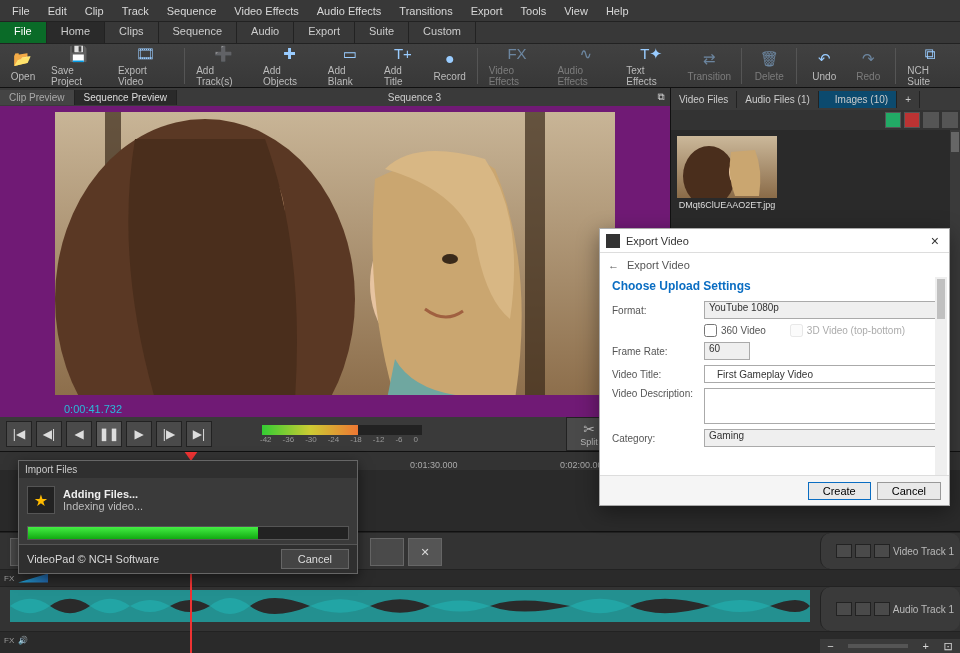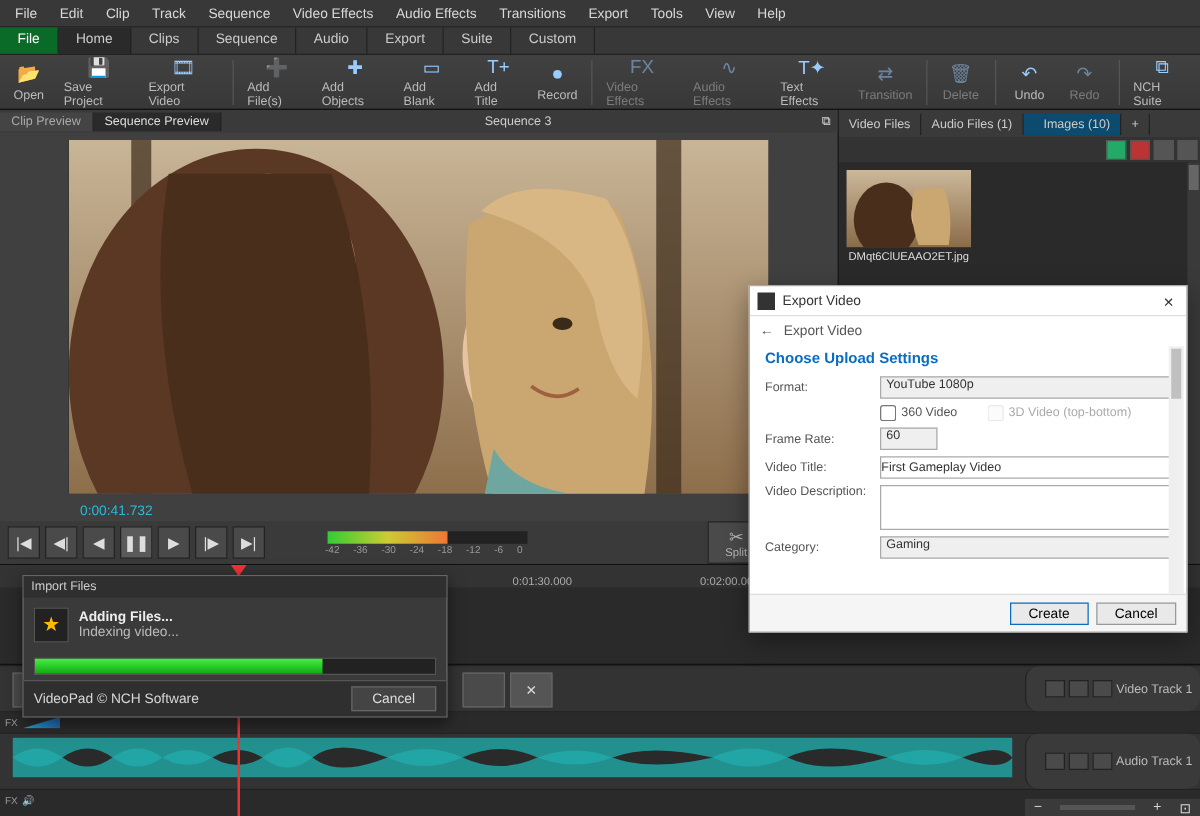--- a/index.html
+++ b/index.html
@@ -11,21 +11,21 @@
   .ribbon-tabs{height:22px;background:#383838;display:flex;border-bottom:1px solid #222;}
   .ribbon-tab{padding:3px 14px;color:#ccc;border-right:1px solid #222;}
   .ribbon-tab.file{background:var(--tab);color:#fff;}
   .ribbon-tab.active{background:#2a2a2a;}
   .ribbon{height:44px;background:linear-gradient(#414141,#383838);display:flex;align-items:center;padding:0 4px;border-bottom:1px solid #111;gap:6px;}
   .rbtn{display:flex;flex-direction:column;align-items:center;justify-content:center;gap:2px;min-width:38px;height:42px;padding:0 3px;font-size:10px;color:#bbb;}
   .rbtn.dim{opacity:.5;}
   .rsep{width:1px;height:36px;background:#555;margin:0 2px;}
   .ico{width:20px;height:20px;}
   .workrow{display:flex;height:364px;border-bottom:1px solid #111;}
-  .preview{flex:1;background:#404040;position:relative;display:flex;flex-direction:column;}
+  .preview{flex:1;background:#701a75;position:relative;display:flex;flex-direction:column;}
   .prev-tabs{height:18px;background:#3a3a3a;display:flex;align-items:center;font-size:10px;}
   .prev-tab{padding:2px 9px;color:#aaa;background:#444;border-right:1px solid #222;}
   .prev-tab.active{background:#2a2a2a;color:#ddd;}
   .prev-title{flex:1;text-align:center;color:#ccc;}
   .prev-popout{width:18px;text-align:center;}
   .prev-canvas{flex:1;display:flex;justify-content:center;align-items:center;background:#1a1a1a;margin:6px 55px;overflow:hidden;}
   .timecode{color:#29bbd9;font-size:11px;padding:2px 64px;}
   .controls{height:34px;background:#3a3a3a;display:flex;align-items:center;padding:0 6px;gap:4px;}
   .ctl{width:26px;height:26px;background:#4a4a4a;border:1px solid #222;display:flex;align-items:center;justify-content:center;font-size:12px;color:#ddd;}
   .meter{width:160px;height:10px;background:#222;position:relative;margin:0 6px;}
@@ -66,21 +66,21 @@
   .dlg-export{position:absolute;right:10px;top:228px;width:351px;height:278px;background:#fff;border:1px solid #aaa;box-shadow:0 6px 20px rgba(0,0,0,.4);z-index:20;display:flex;flex-direction:column;color:#333;}
   .dlg-export .title{height:24px;display:flex;align-items:center;padding:0 6px;font-size:11px;gap:6px;border-bottom:1px solid #ddd;}
   .dlg-export .title .x{margin-left:auto;font-size:14px;padding:0 4px;}
   .dlg-export .hd{display:flex;align-items:center;gap:8px;padding:6px 8px;font-size:11px;color:#555;}
   .dlg-export .section{padding:0 12px 8px;overflow:auto;flex:1;position:relative;}
   .dlg-export .scroll{position:absolute;right:2px;top:0;width:12px;height:100%;background:#efefef;}
   .dlg-export .scroll .thumb{position:absolute;top:2px;left:2px;width:8px;height:40px;background:#c0c0c0;}
   .dlg-export h4{color:#0a6dc2;font-size:12px;font-weight:600;margin:2px 0 8px;}
   .frow{display:flex;align-items:center;margin-bottom:5px;font-size:10px;}
   .flab{width:92px;color:#555;}
-  .fin{flex:1;height:18px;border:1px solid #aaa;background:#fff;padding:0 0;font-size:10px;color:#333;}
+  .fin{flex:1;height:18px;border:1px solid #aaa;background:#fff;padding:0 12px;font-size:10px;color:#333;}
   .fsel{flex:1;height:18px;border:1px solid #aaa;background:#efefef;padding:0 4px;font-size:10px;color:#333;}
   .fchk{display:flex;align-items:center;gap:4px;font-size:10px;color:#555;}
   .dlg-export .ftr{height:30px;border-top:1px solid #ddd;display:flex;justify-content:flex-end;align-items:center;gap:6px;padding:0 8px;background:#f5f5f5;}
   .wbtn{padding:2px 14px;border:1px solid #999;background:#e9e9e9;font-size:11px;}
   .wbtn.primary{border:1px solid #0a6dc2;}
 </style>
 </head>
 <body>
 
 <svg width="0" height="0" style="position:absolute">
@@ -127,21 +127,21 @@
       <div class="ico" style="display: flex; align-items: center; justify-content: center; font-size: 15px; color: rgb(153, 204, 255);">💾</div>
       <span>Save Project</span>
     </div>
     <div class="rbtn">
       <div class="ico" style="display: flex; align-items: center; justify-content: center; font-size: 15px; color: rgb(153, 204, 255);">🎞</div>
       <span>Export Video</span>
     </div>
     <div class="rsep"></div>
     <div class="rbtn">
       <div class="ico" style="display: flex; align-items: center; justify-content: center; font-size: 15px; color: rgb(153, 204, 255);">➕</div>
-      <span>Add File(s)</span>
+      <span>Add Track(s)</span>
     </div>
     <div class="rbtn">
       <div class="ico" style="display: flex; align-items: center; justify-content: center; font-size: 15px; color: rgb(153, 204, 255);">✚</div>
       <span>Add Objects</span>
     </div>
     <div class="rbtn">
       <div class="ico" style="display: flex; align-items: center; justify-content: center; font-size: 15px; color: rgb(153, 204, 255);">▭</div>
       <span>Add Blank</span>
     </div>
     <div class="rbtn">

